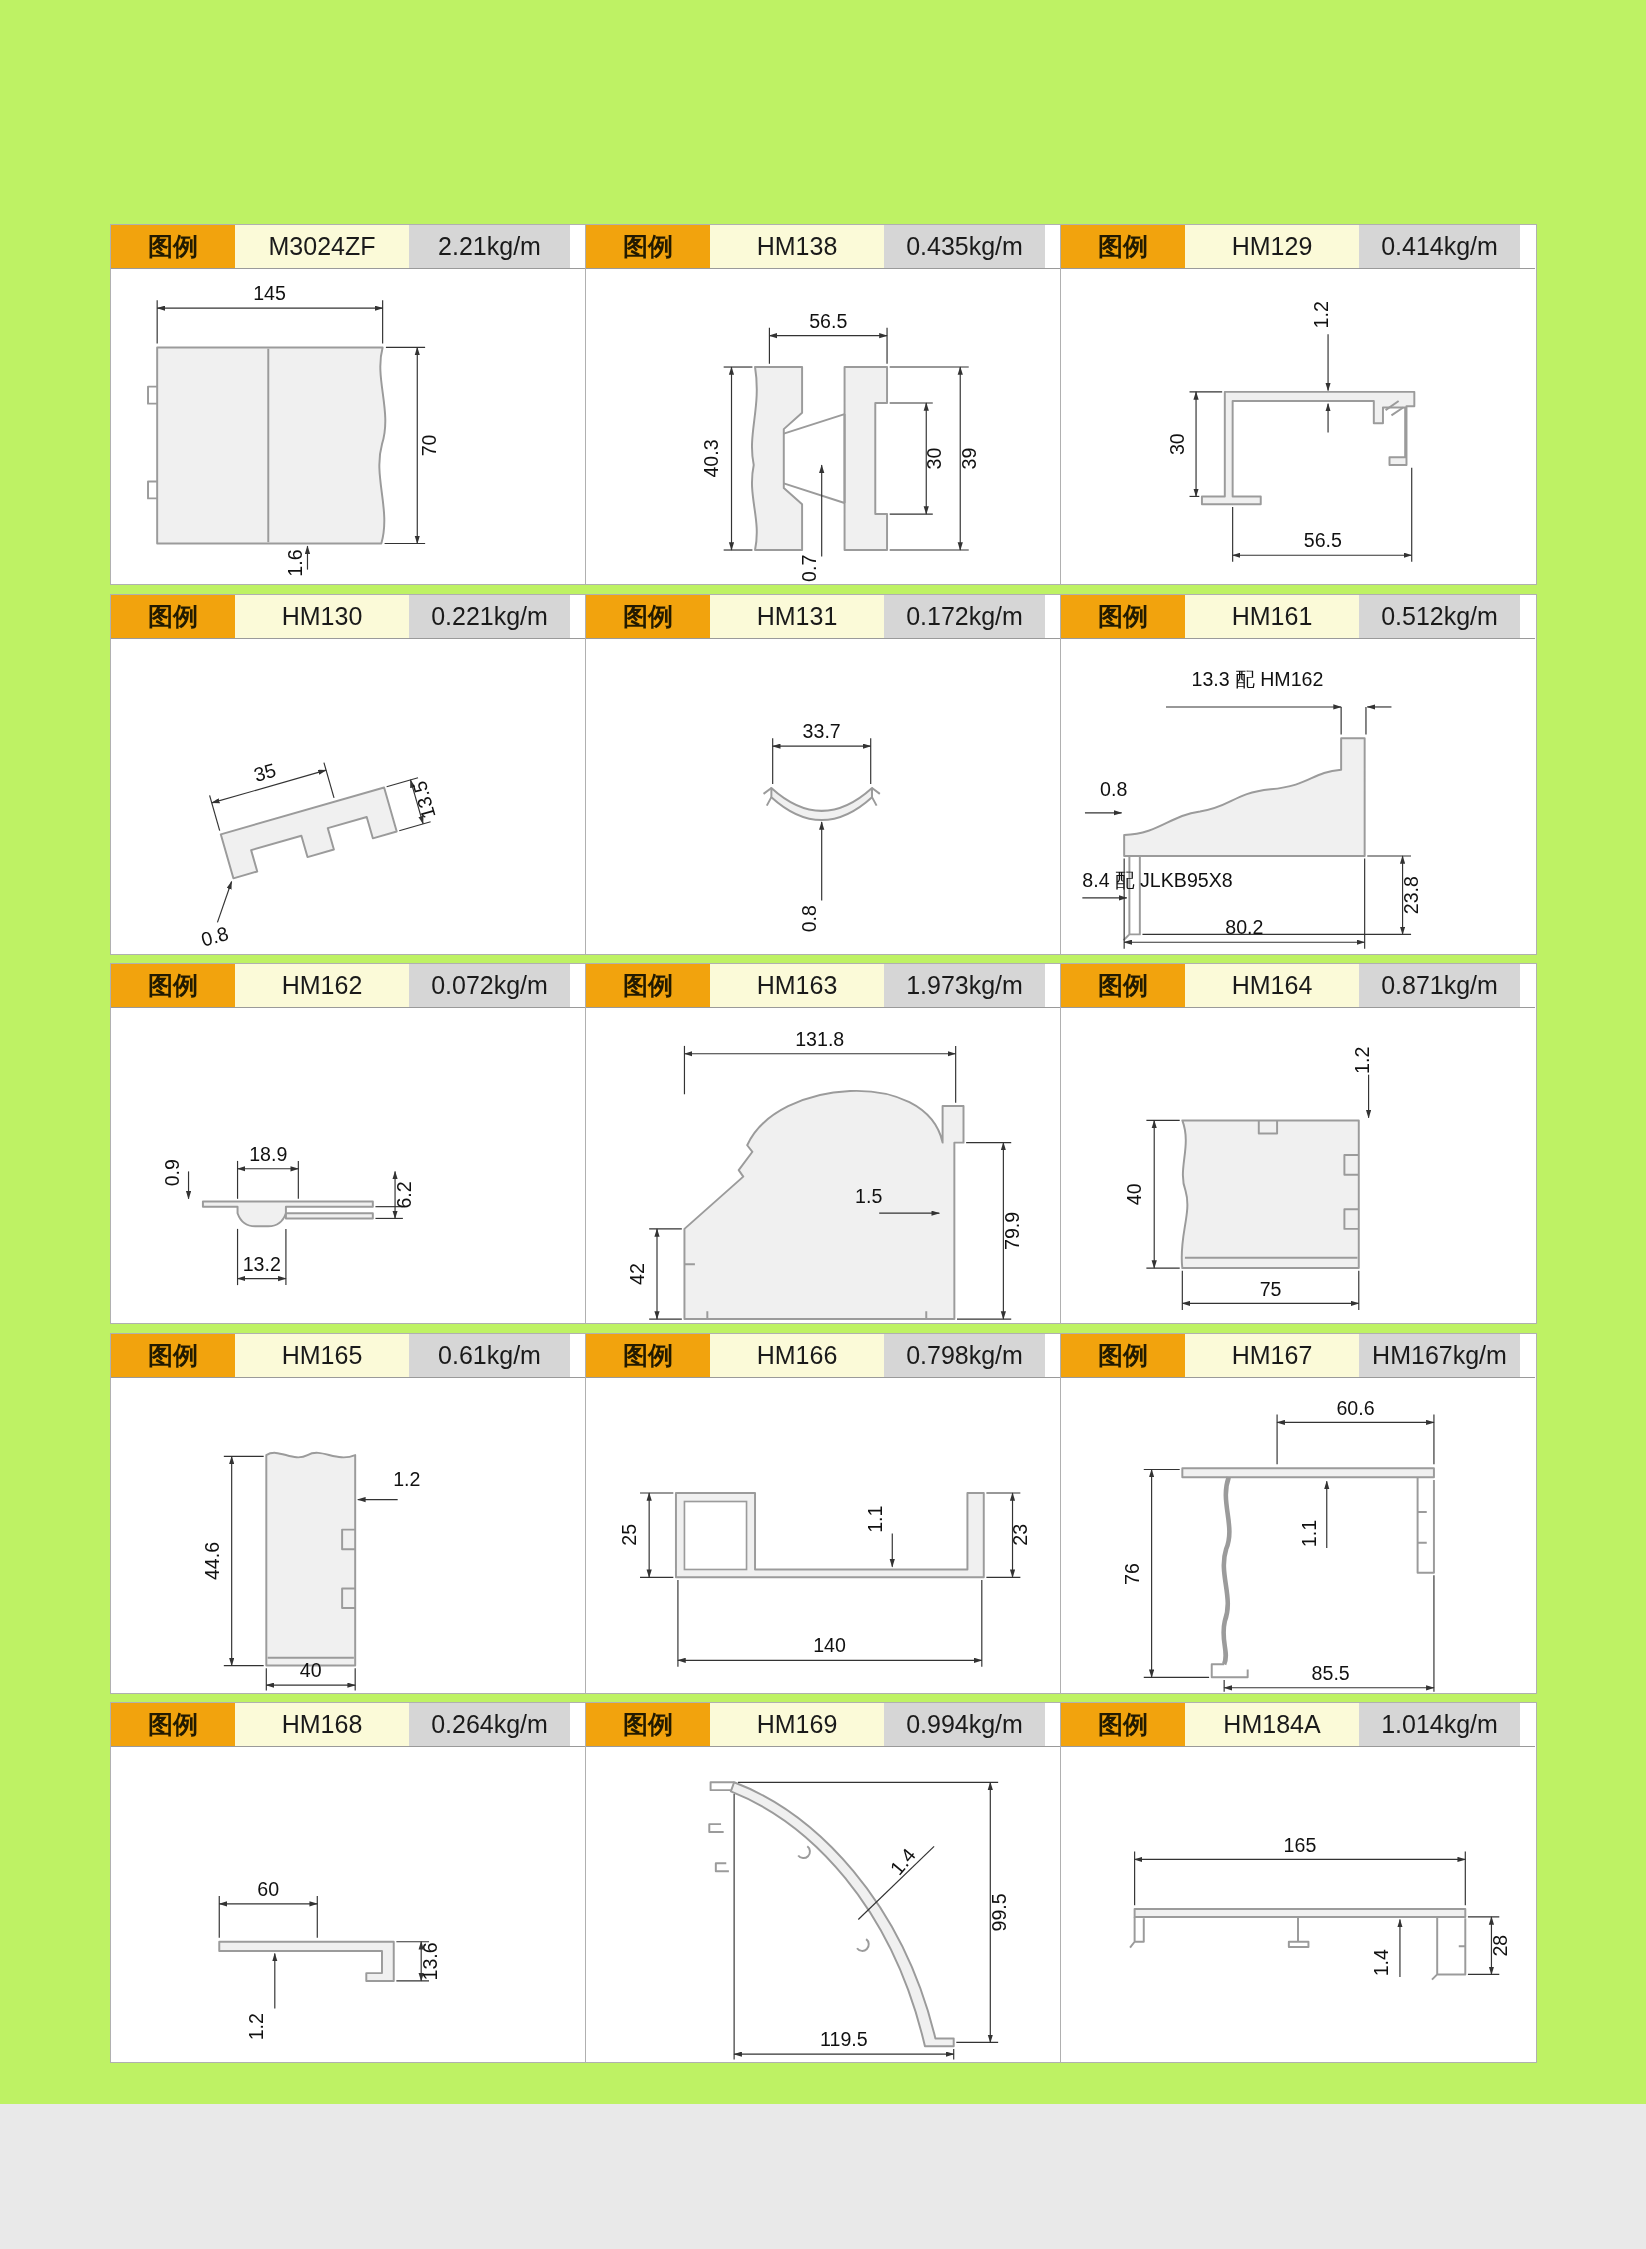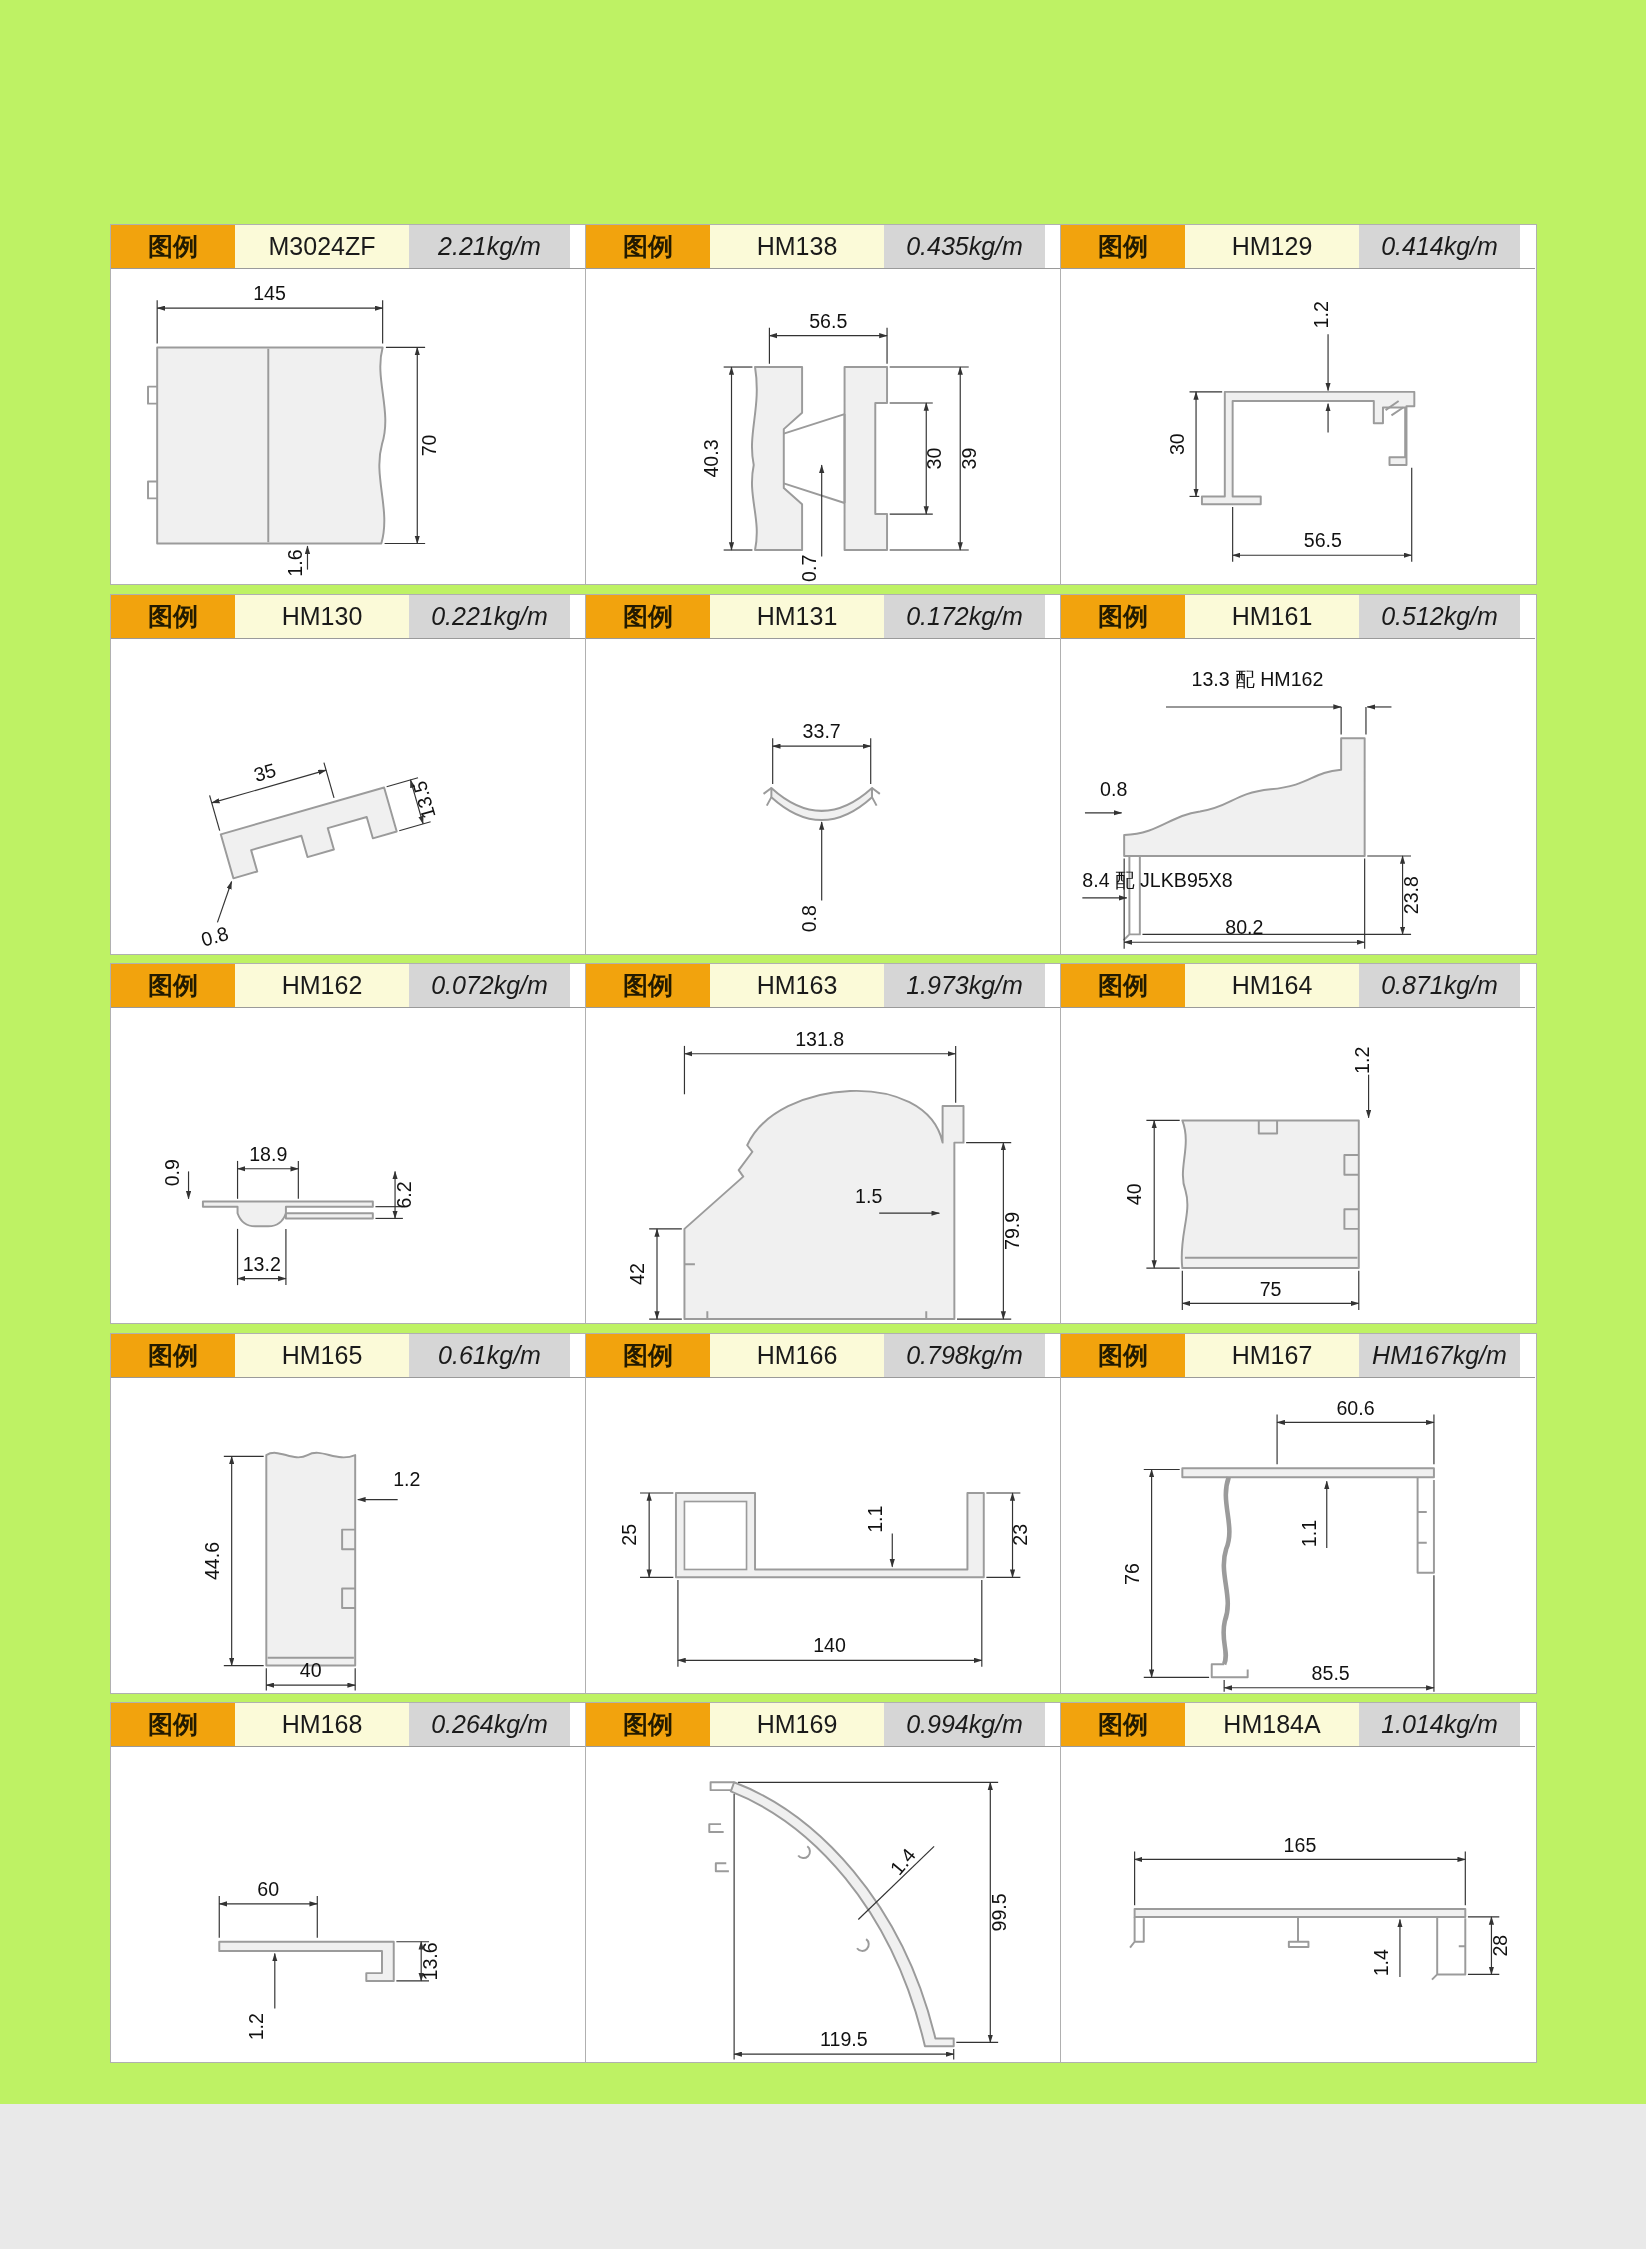--- a/index.html
+++ b/index.html
@@ -6,21 +6,21 @@
   .sheet { position:relative; width:1647px; height:2104px; background:#bef264;
            font-family:"Liberation Sans", sans-serif; overflow:hidden; }
   .grid { position:absolute; left:110px; top:224px; width:1427px; }
   .rowblock { display:flex; border:1.3px solid #b0b0b0; margin-bottom:8.5px; background:#fff; }
   .cell { width:474px; }
   .cell + .cell { border-left:1.3px solid #b0b0b0; }
   .hdr { display:flex; height:43px; border-bottom:1.3px solid #9a9a9a; }
   .seg { display:flex; align-items:center; justify-content:center; font-size:25px; color:#1a1a1a; }
   .legend { width:124px; background:#F2A30D; font-weight:bold; color:#221a00; }
   .model  { width:174px; background:#FBFAD8; }
-  .weight { width:161px; background:#D6D6D6;font-style:italic; }
+  .weight { width:161px; background:#D6D6D6; }
   .fillseg { flex:1; background:#ffffff; }
   .bodyarea { height:315px; position:relative; background:#fff; }
   .bodyarea svg { display:block; width:474px; height:315px; }
   
   .p  { fill:#f0f0f0; stroke:#9b9b9b; stroke-width:3; stroke-linejoin:round; }
   .pn { fill:none;   stroke:#9b9b9b; stroke-width:3; stroke-linejoin:round; }
   .pw7 { stroke-width:7; }
   .pw { fill:#ffffff; stroke:#9b9b9b; stroke-width:2.5; }
   .d  { stroke:#333333; stroke-width:1.8; fill:none; }
   .dm { marker-start:url(#mS); marker-end:url(#mE); }

